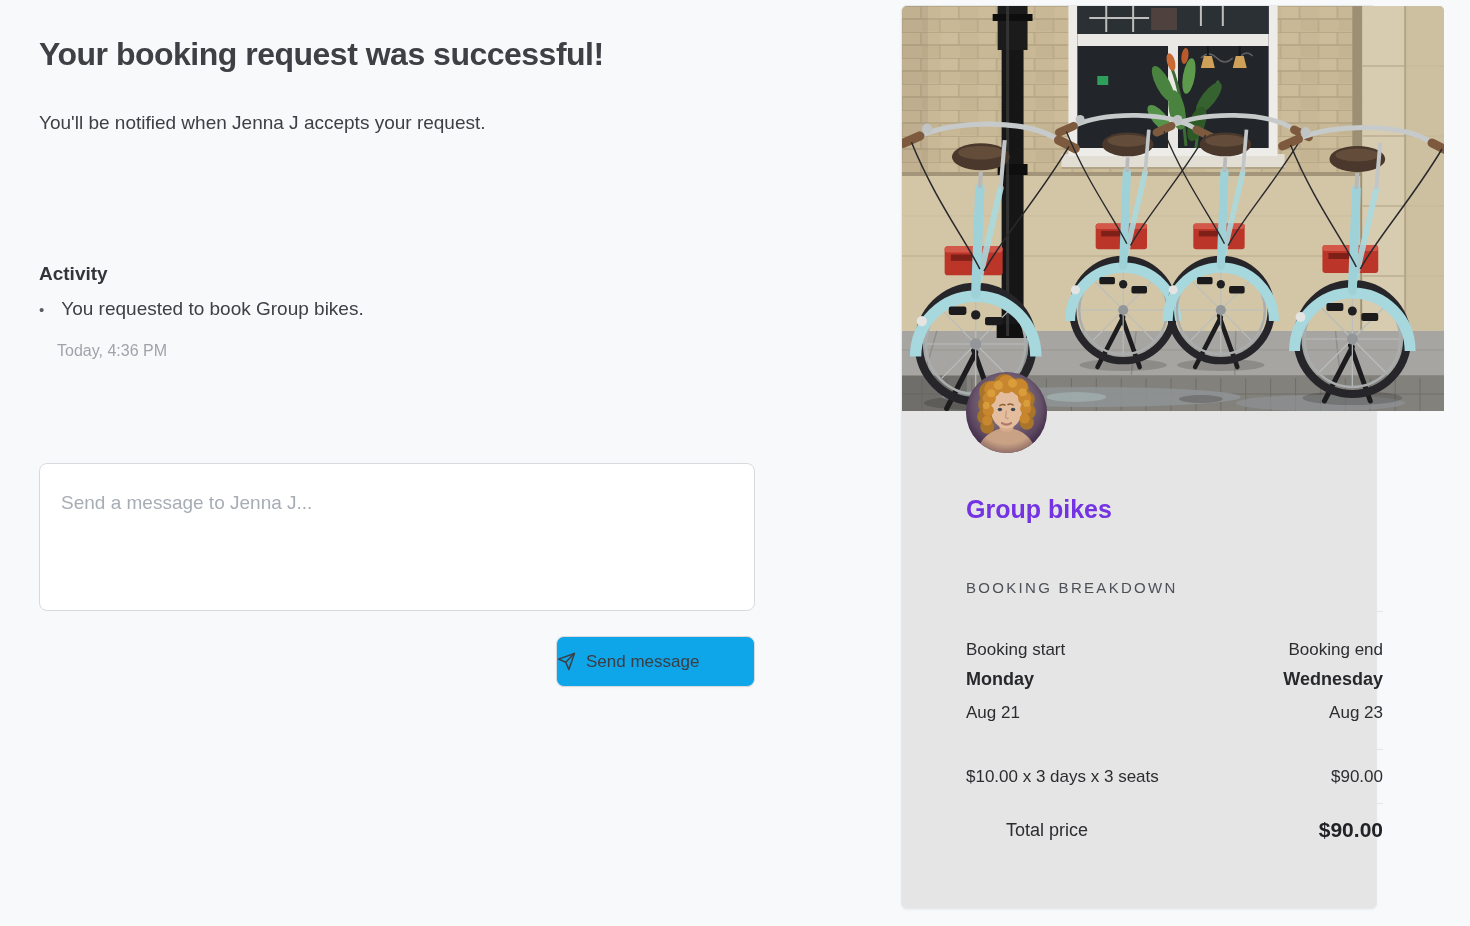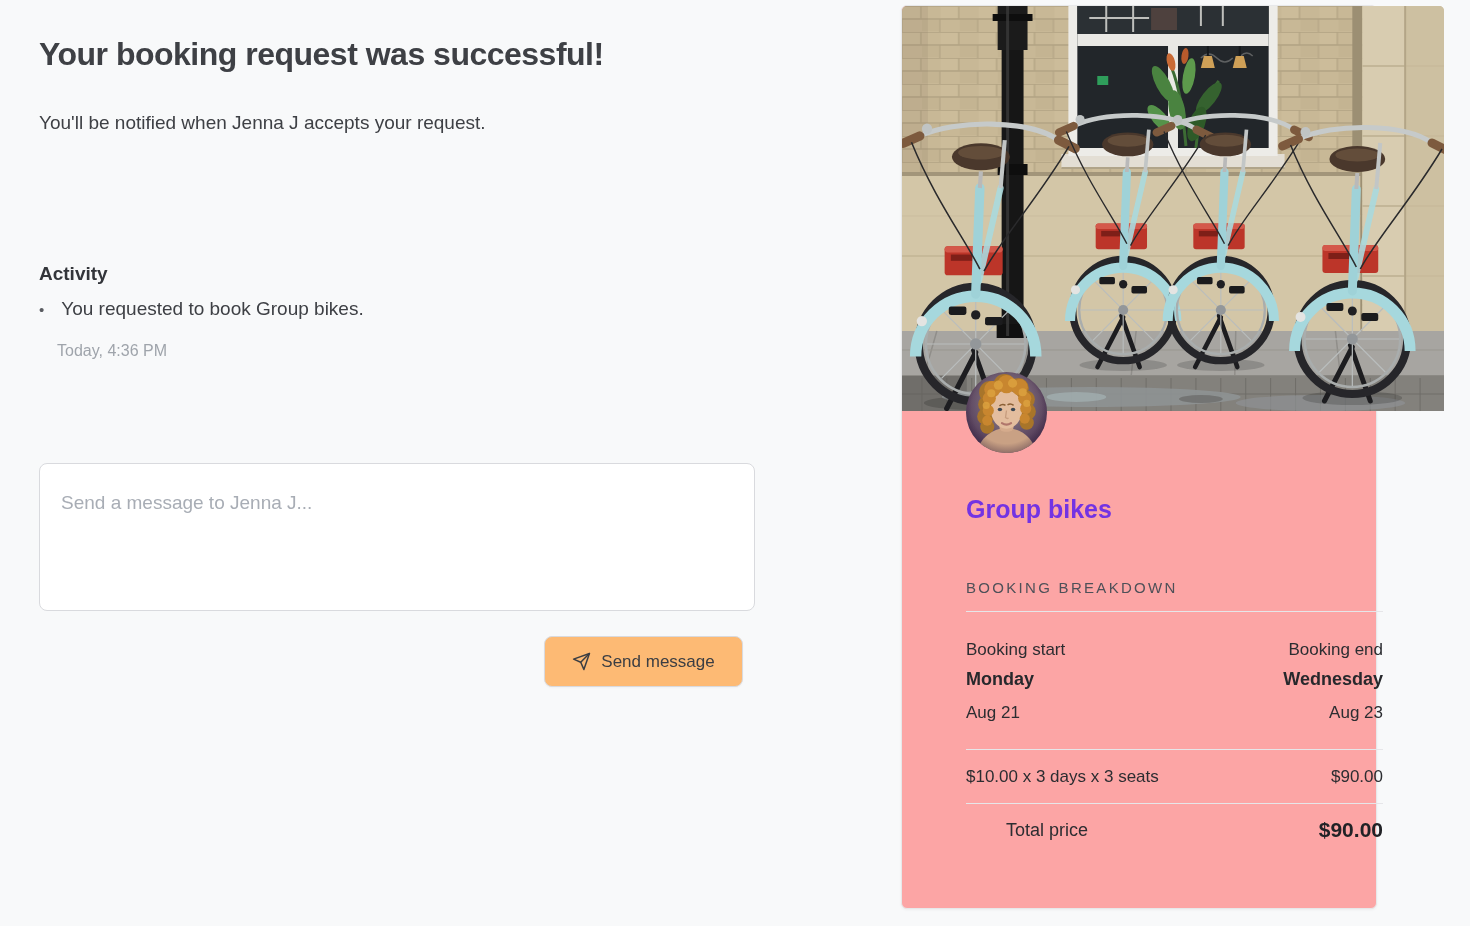--- a/index.html
+++ b/index.html
@@ -37,35 +37,35 @@
   .message-box {
     position:absolute; left:39px; top:463px;
     width:716px; height:148px;
     background:#ffffff; border:1px solid #d9dade; border-radius:8px;
     padding:28px 21px; resize:none;
     font-family:"Liberation Sans","DejaVu Sans",sans-serif;
     font-size:19px; color:#3e4045; outline:none;
   }
   .message-box::placeholder { color:#a8adb5; }
   .send-button {
-    position:absolute; left:544px; top:636px;
+    position:absolute; left:556px; top:636px;
     width:199px; height:51px;
-    background:#fdba74; border:1px solid #d9dade; border-radius:8px;
-    display:flex; align-items:center; justify-content:center; gap:10px;
+    background:#0ea5e9; border:1px solid #d9dade; border-radius:8px;
+    display:flex; align-items:center; gap:10px;
     font-family:"Liberation Sans","DejaVu Sans",sans-serif;
     font-size:17px; font-weight:500; color:#3b3e43; cursor:pointer;
     box-shadow:0 1px 2px rgba(0,0,0,0.03);
   }
   .send-button svg { display:block; }
 
   
   .booking-card {
     position:absolute; left:901px; top:5px;
     width:476px; height:904px;
-    background:#fca5a5; border:1px solid #e7e8ea; border-radius:6px;
+    background:#e5e5e5; border:1px solid #e7e8ea; border-radius:6px;
     box-shadow:0 1px 3px rgba(0,0,0,0.05);
   }
   .listing-photo {
     position:absolute; left:0; top:0; width:542px; height:405px;
     border-radius:5px 5px 0 0; overflow:hidden;
   }
   .listing-photo svg { display:block; }
   .avatar {
     position:absolute; left:64px; top:366px;
     width:81px; height:81px; border-radius:50%; overflow:hidden;

